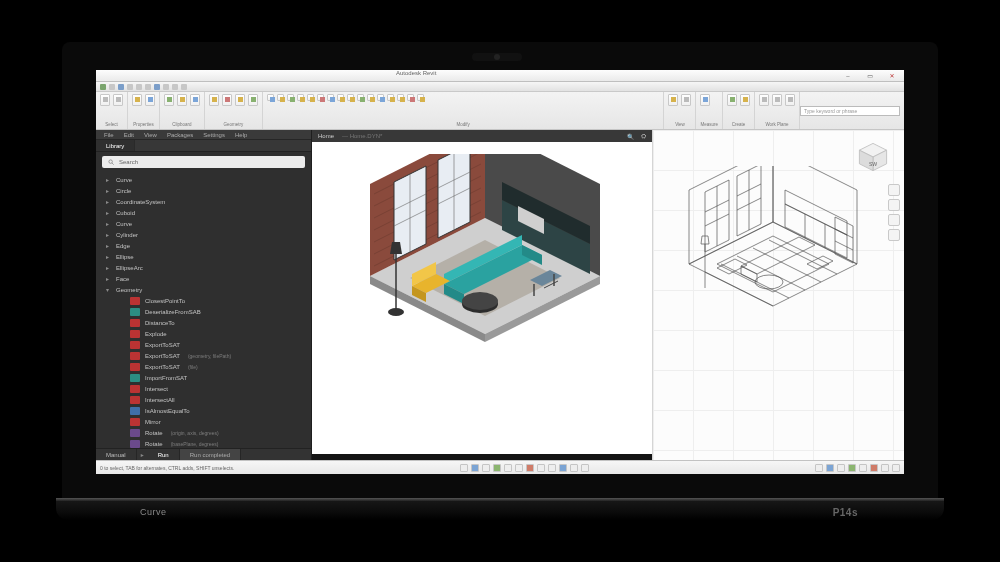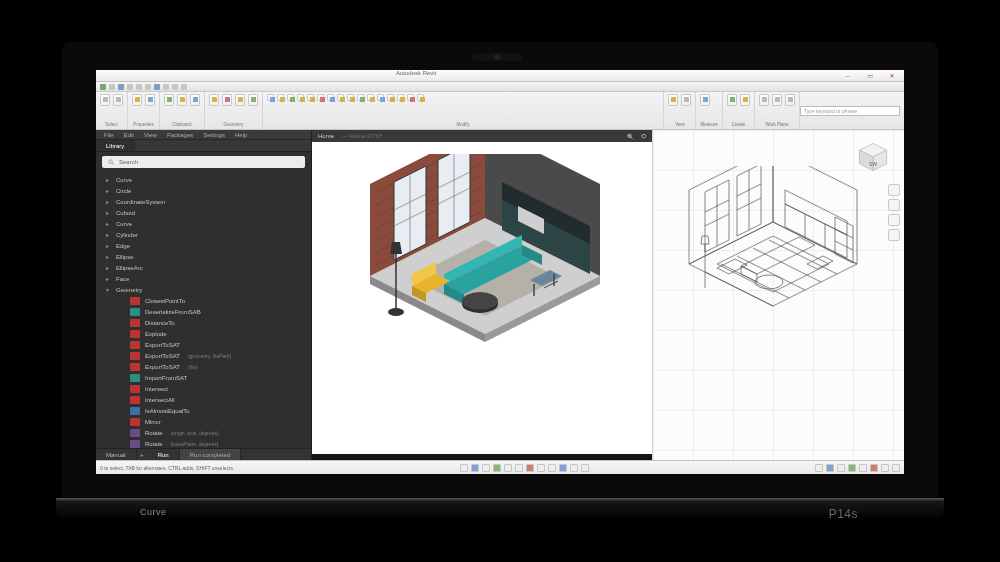--- a/index.html
+++ b/index.html
@@ -63,22 +63,23 @@
     position: absolute;
     left: 78px; top: 465px;
     color: #888;
     font-size: 9px;
     letter-spacing: 0.5px;
   }
   .logo-right {
     position: absolute;
     right: 80px; top: 465px;
     color: #666;
-    font-size: 12px;
+    font-size: 10px;
     letter-spacing: 0.5px;
+    font-weight: bold;
   }
 
   
   .titlebar {
     height: 12px;
     background: linear-gradient(#fdfdfd, #eaeaea);
     border-bottom: 1px solid #bfbfbf;
     display: flex;
     align-items: center;
     justify-content: flex-end;

